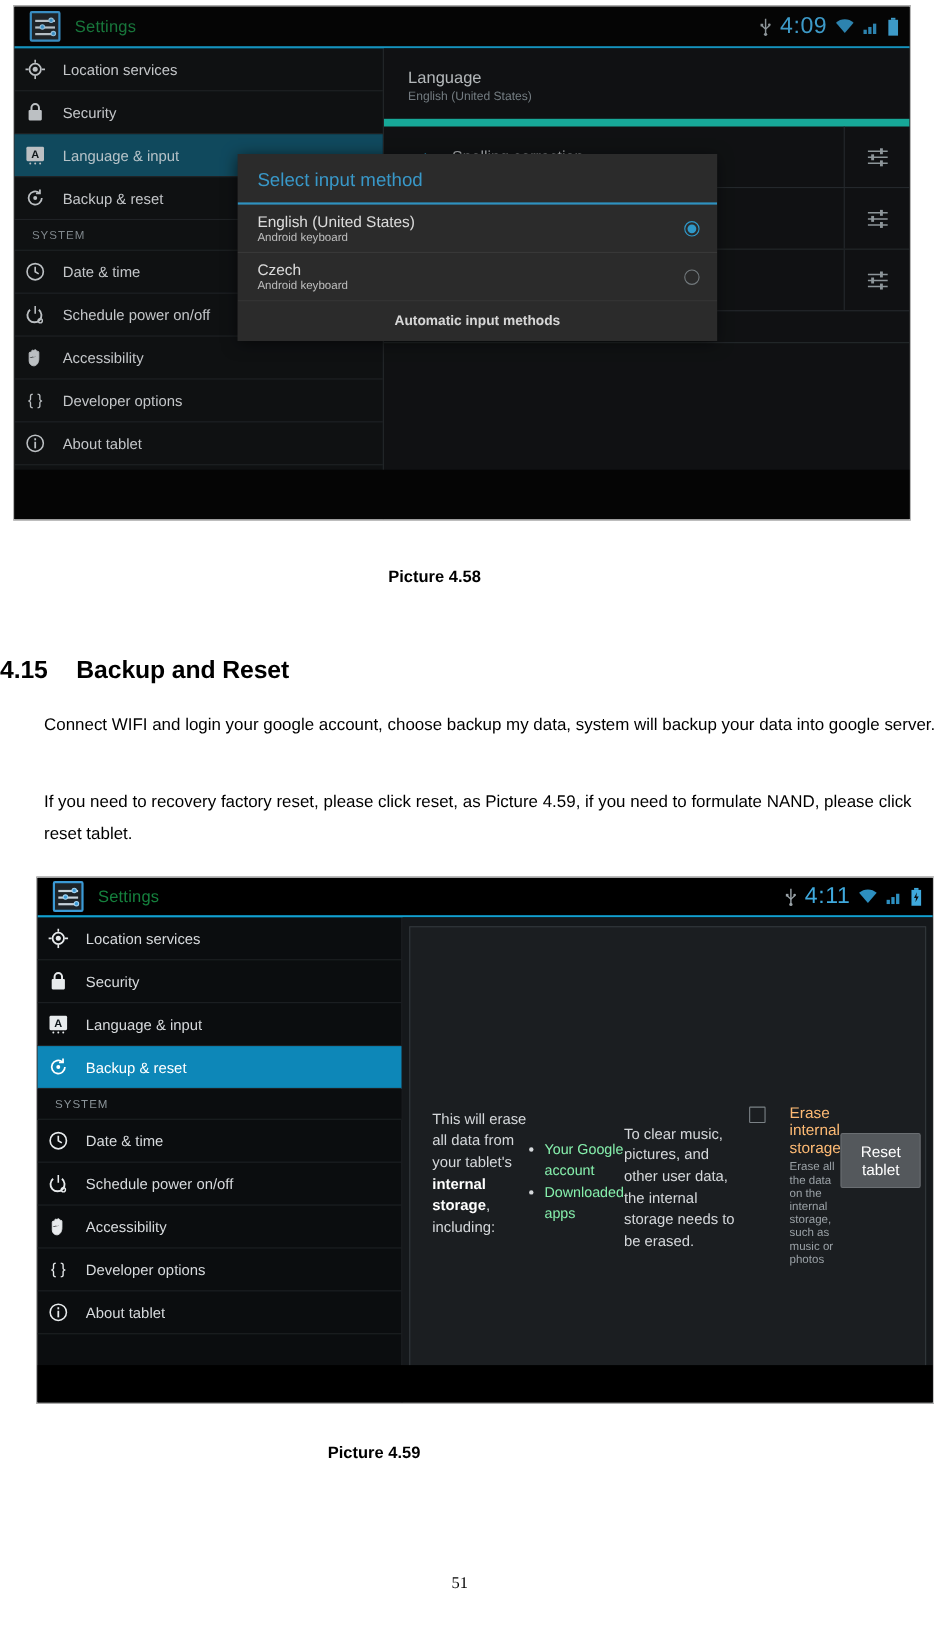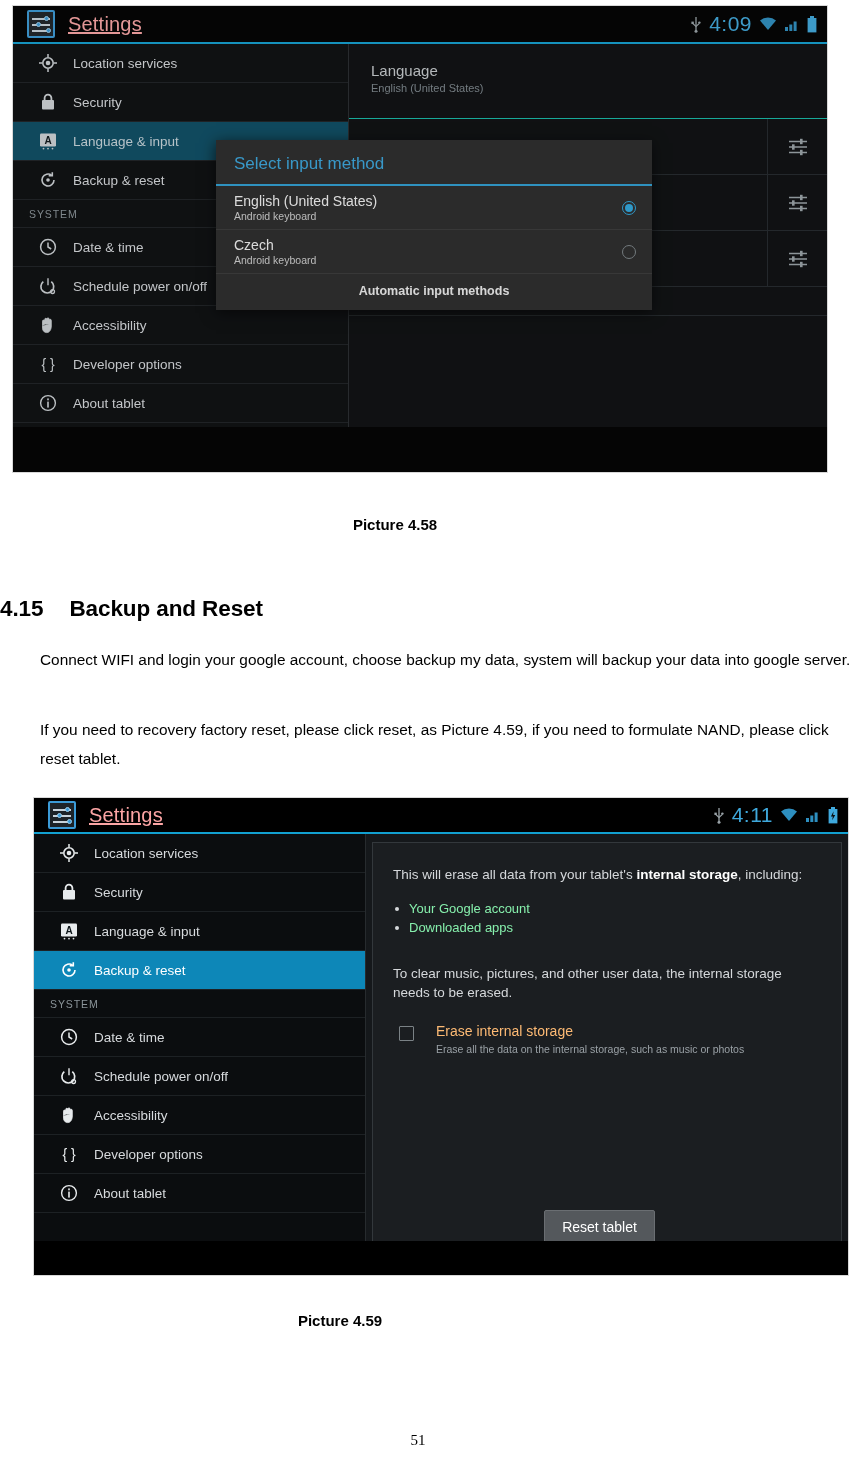--- a/index.html
+++ b/index.html
@@ -70,24 +70,23 @@
     width: 5px; height: 5px;
     border-radius: 50%;
     background: #3b9ad6;
     border: 1px solid #9fd0ee;
   }
   .app-icon b:nth-of-type(1) { top: 4px; left: 15px; }
   .app-icon b:nth-of-type(2) { top: 10px; left: 7px; }
   .app-icon b:nth-of-type(3) { top: 16px; left: 17px; }
   .app-title {
     margin-left: 13px;
-    font-size: 20px;
-    color: #fca5a5;
+    font-size: 15px;
+    color: #15803d;
     letter-spacing: .2px;
-    text-decoration: underline;
   }
   .status-right {
     margin-left: auto;
     margin-right: 10px;
     display: flex;
     align-items: center;
     gap: 7px;
   }
   .status-clock {
     font-size: 21px;
@@ -110,21 +109,21 @@
     flex: 0 0 332px;
     background: #0b0d0f;
     border-right: 1px solid #272b2e;
   }
   .shot-a .sidebar { width: 336px; flex-basis: 336px; }
 
   .side-item {
     display: flex;
     align-items: center;
     height: 39px;
-    padding-left: 24px;
+    padding-left: 8px;
     border-bottom: 1px solid #1d2124;
     color: #d7dadd;
     font-size: 13.5px;
   }
   .side-item.selected { background: #0d87b8; color: #ffffff; }
   .shot-a .side-item.selected { background: #0c4d64; color: #c8d6dc; }
   .side-icon {
     width: 22px; height: 22px;
     flex: 0 0 22px;
     margin-right: 14px;
@@ -153,22 +152,22 @@
   .content {
     flex: 1 1 auto;
     background: #15181b;
     position: relative;
     overflow: hidden;
   }
   .shot-a .content { background: #0c0e10; }
 
   
   .row-lang {
-    padding: 18px 0 24px 22px;
-    border-bottom: 1px solid #14b8a6;
+    padding: 18px 0 14px 22px;
+    border-bottom: 7px solid #14b8a6;
   }
   .row-lang .t1 { font-size: 15px; color: #c6cacd; }
   .row-lang .t2 { font-size: 11px; color: #7d868c; margin-top: 3px; }
 
   .pref-row {
     display: flex;
     align-items: center;
     min-height: 56px;
     border-bottom: 1px solid #23282c;
     padding-left: 22px;
@@ -265,23 +264,23 @@
     font-weight: bold;
     background: #2b2b2b;
   }
 
   
   .reset-panel {
     margin: 8px 6px 6px 6px;
     height: calc(100% - 14px);
     background: #1b1e21;
     border: 1px solid #33383c;
-    padding: 22px 35px 0 20px;
-    display: flex;
-    flex-direction: column;
+    padding: 22px 4px 0 20px;
+    display: flex;
+    align-items: center;
   }
   .rp-lead { font-size: 13.5px; color: #d5d8db; line-height: 1.45; }
   .rp-lead b { color: #ffffff; }
   .rp-list { margin: 14px 0 0 0; padding: 0; list-style: none; }
   .rp-list li {
     font-size: 13px;
     color: #86efac;
     line-height: 1.5;
     padding-left: 16px;
     position: relative;

